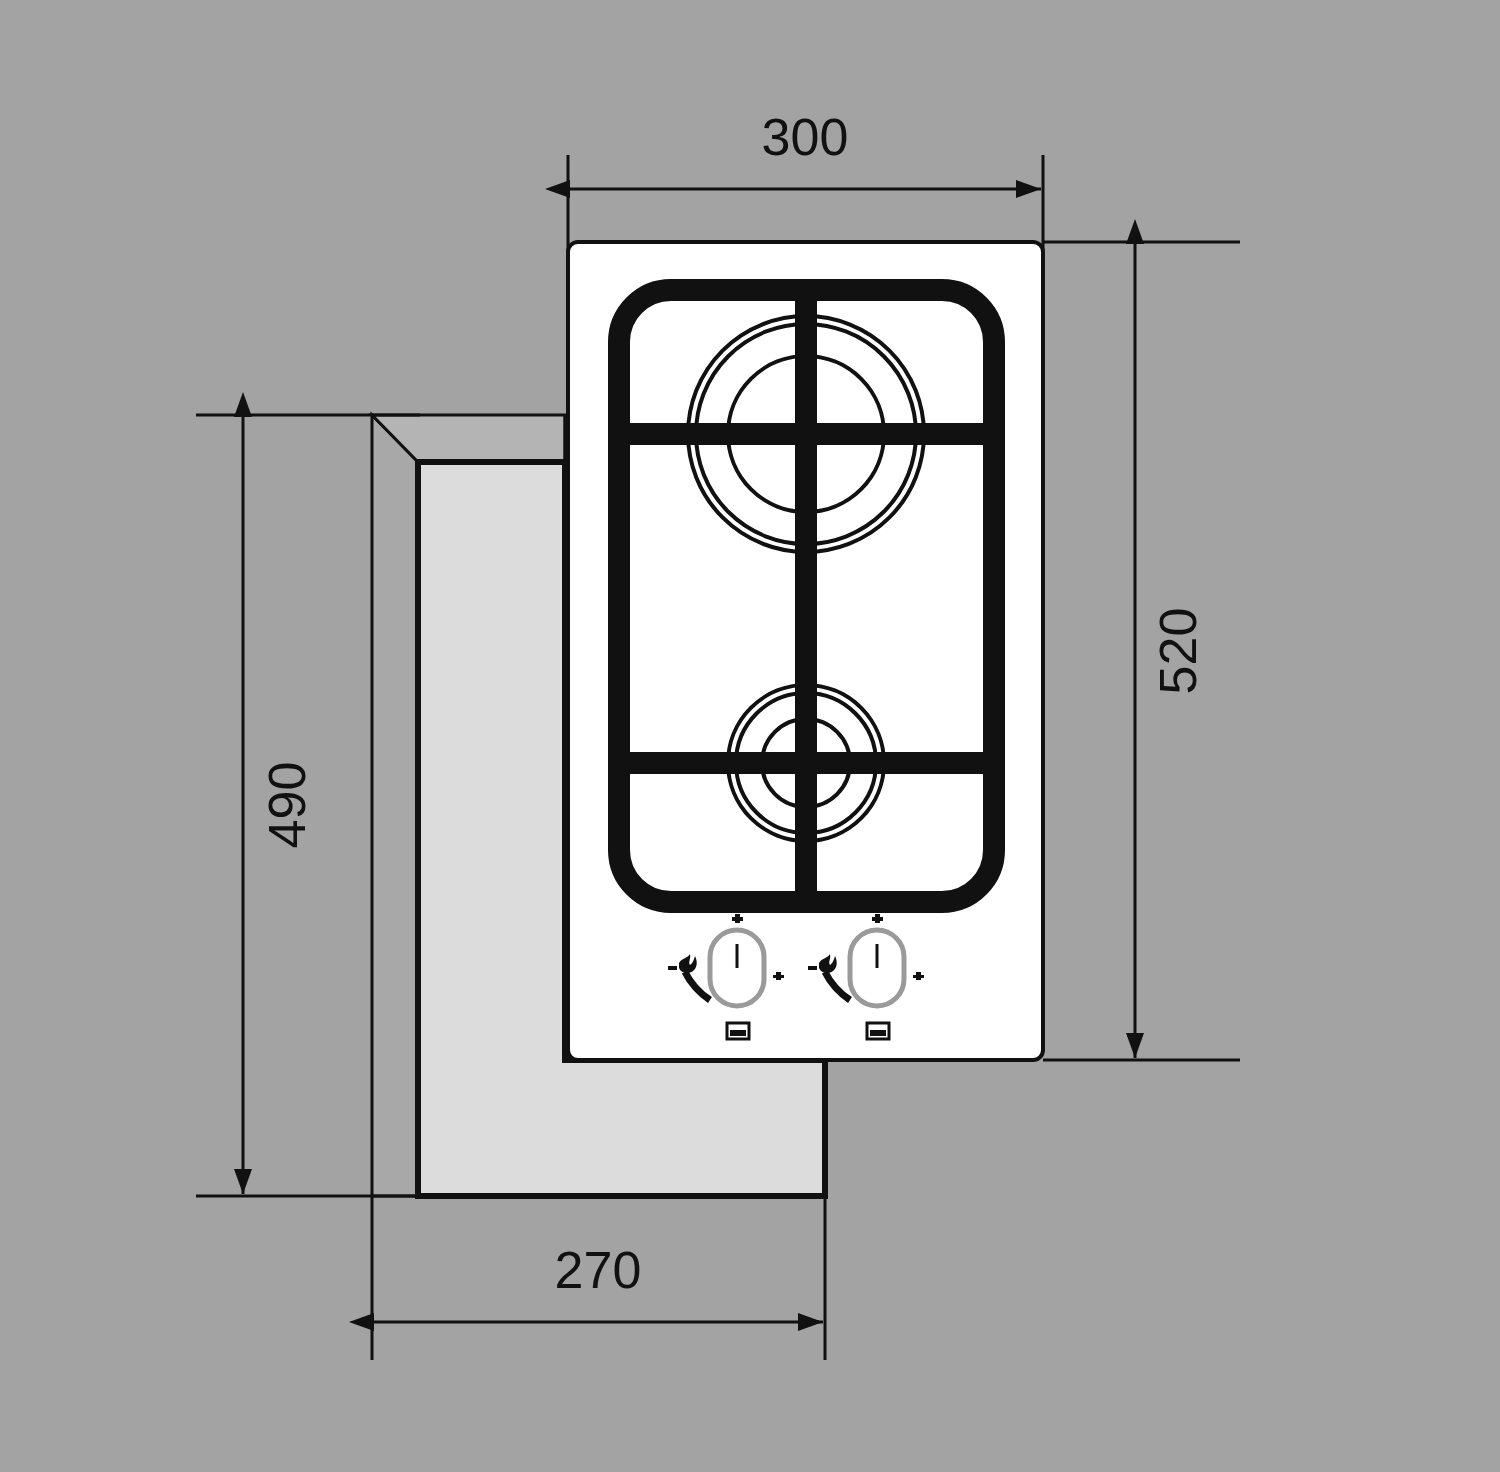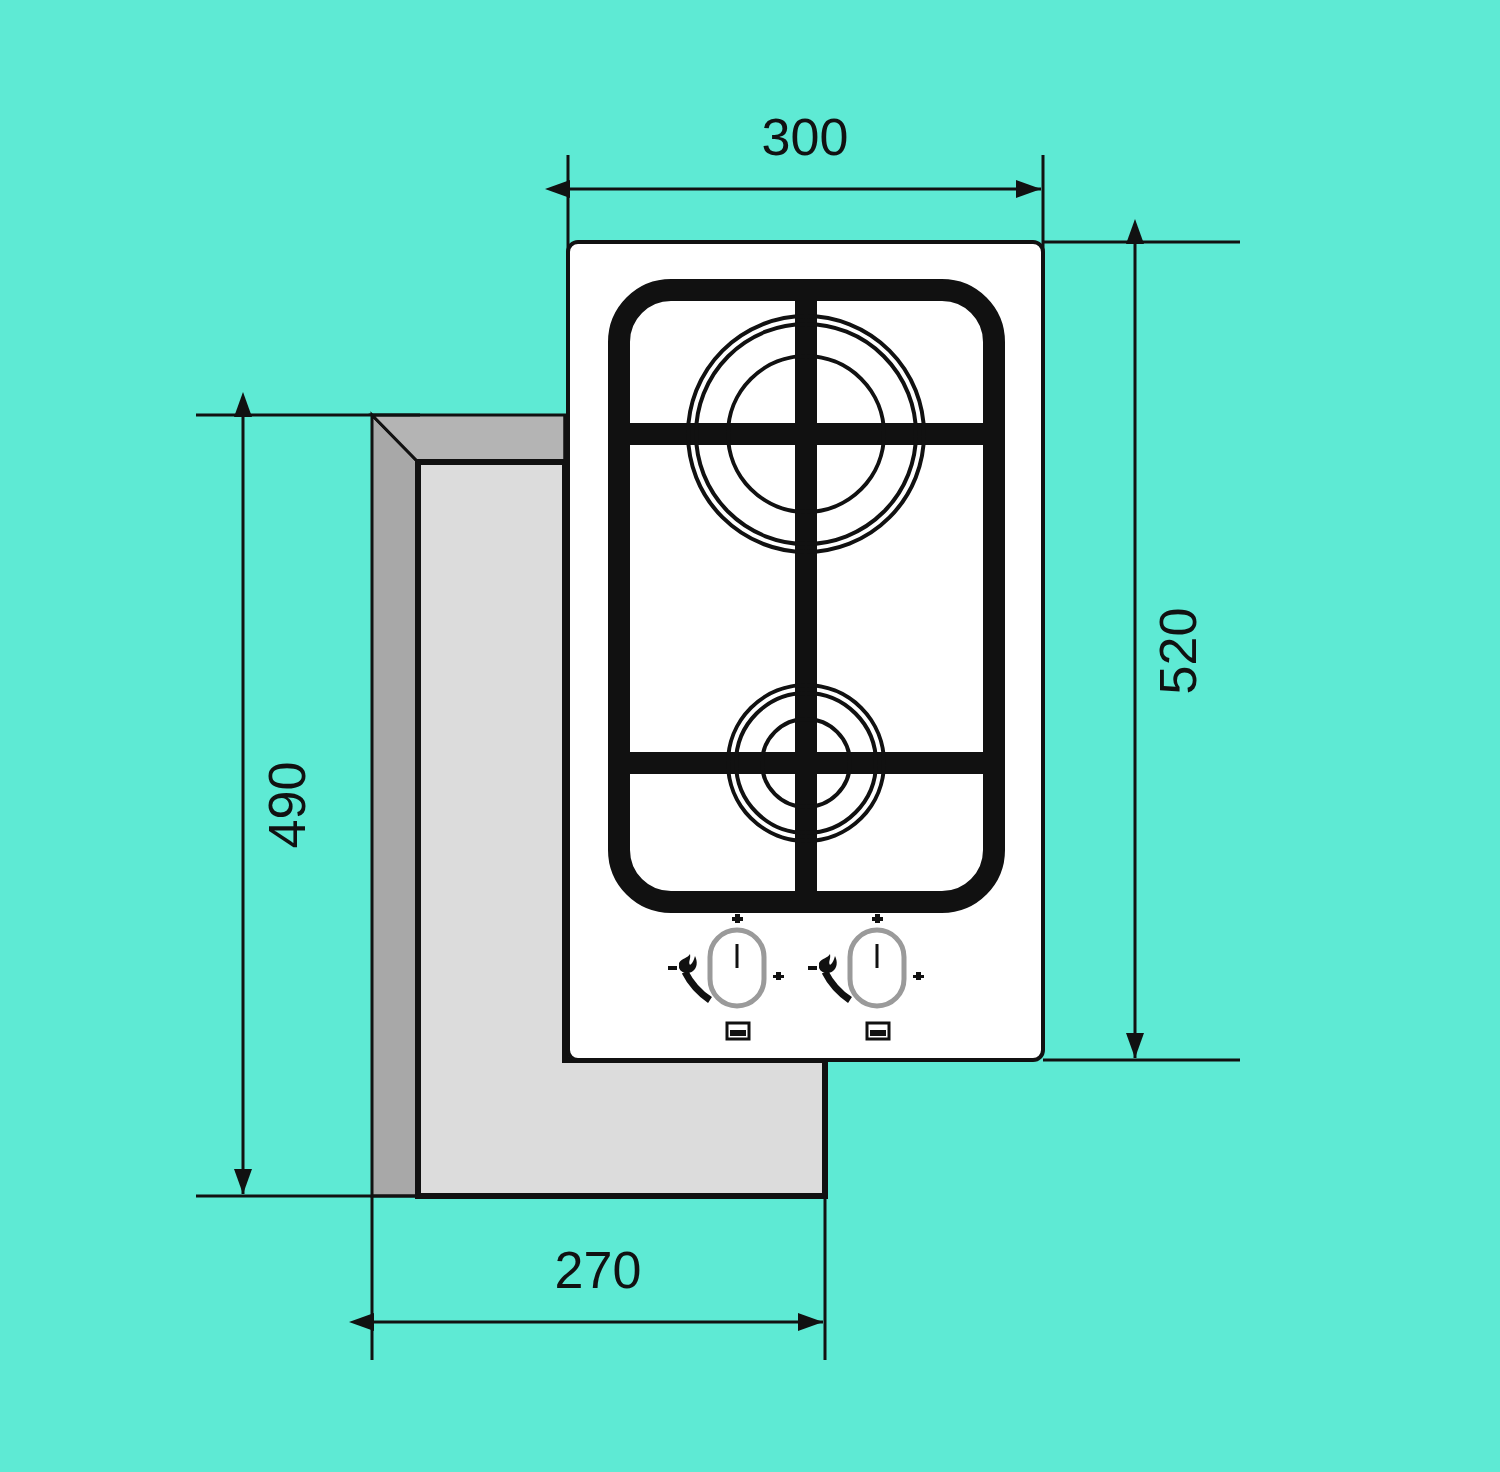--- a/index.html
+++ b/index.html
@@ -7,21 +7,21 @@
     padding: 0;
     background: #ffffff;
   }
   body {
     font-family: "Liberation Sans", sans-serif;
   }
   #stage {
     position: relative;
     width: 1500px;
     height: 1472px;
-    background: #5eead4;
+    background: #a3a3a3;
     overflow: hidden;
   }
   #stage svg {
     position: absolute;
     left: 0;
     top: 0;
     display: block;
   }
   .dim-text {
     font-family: "Liberation Sans", sans-serif;

